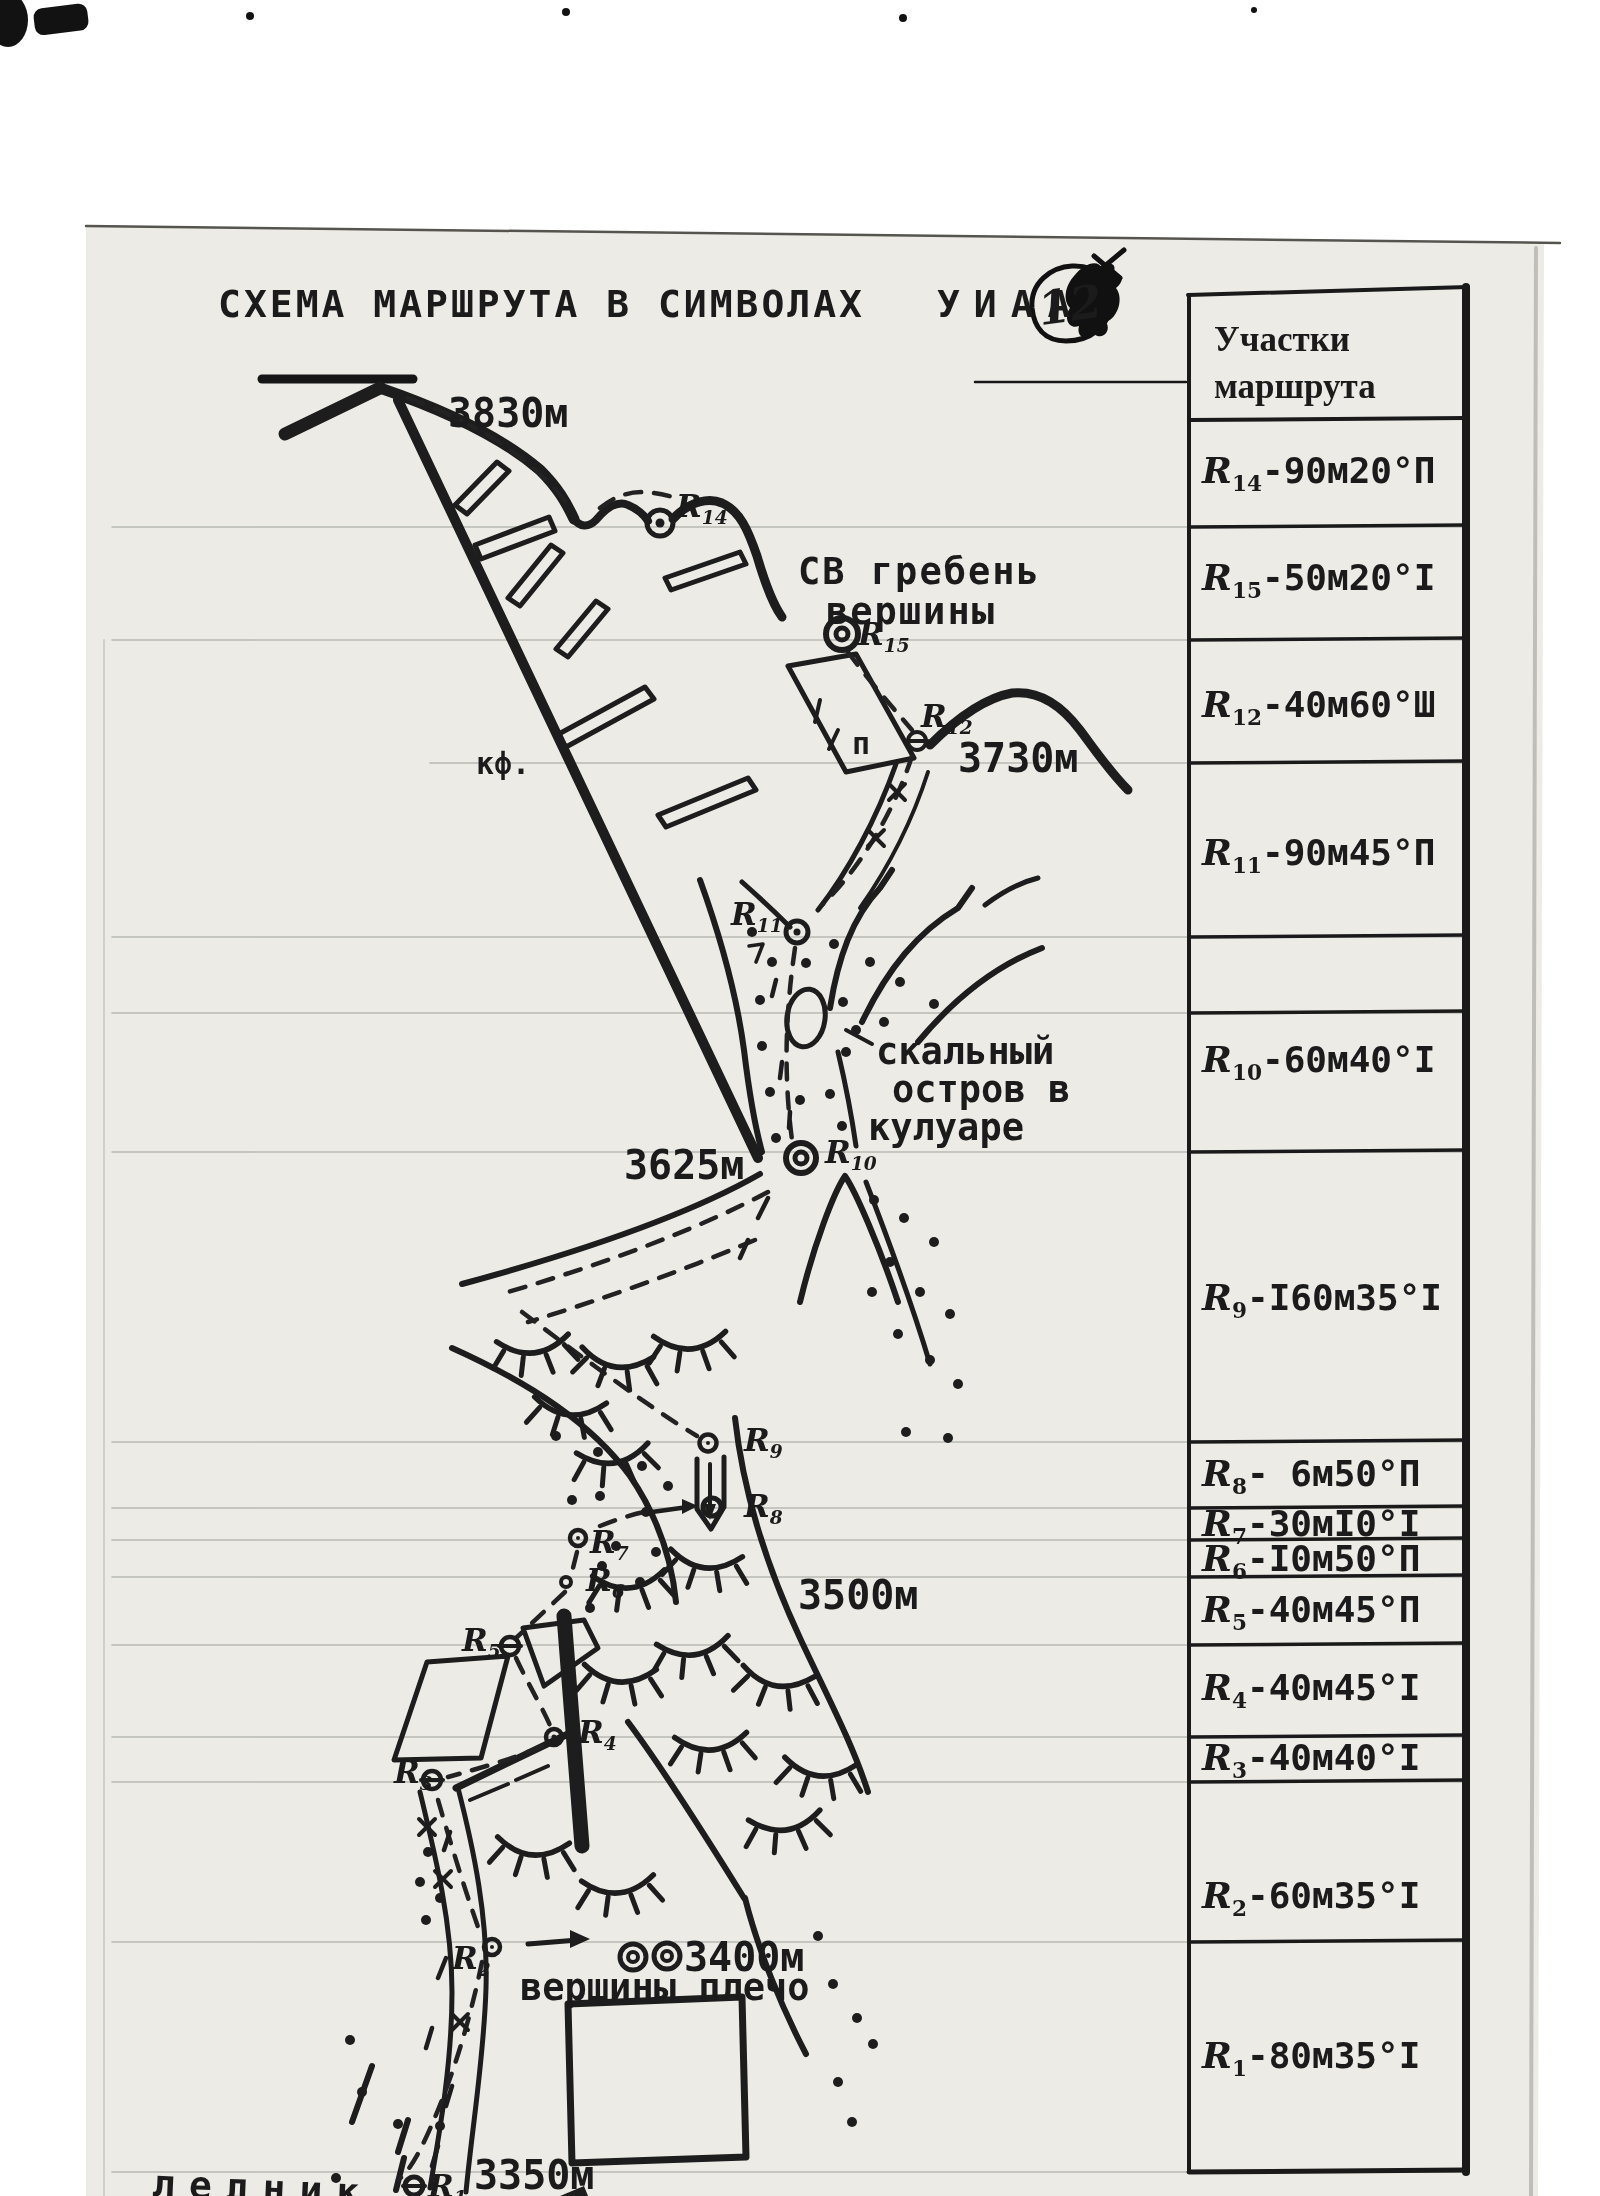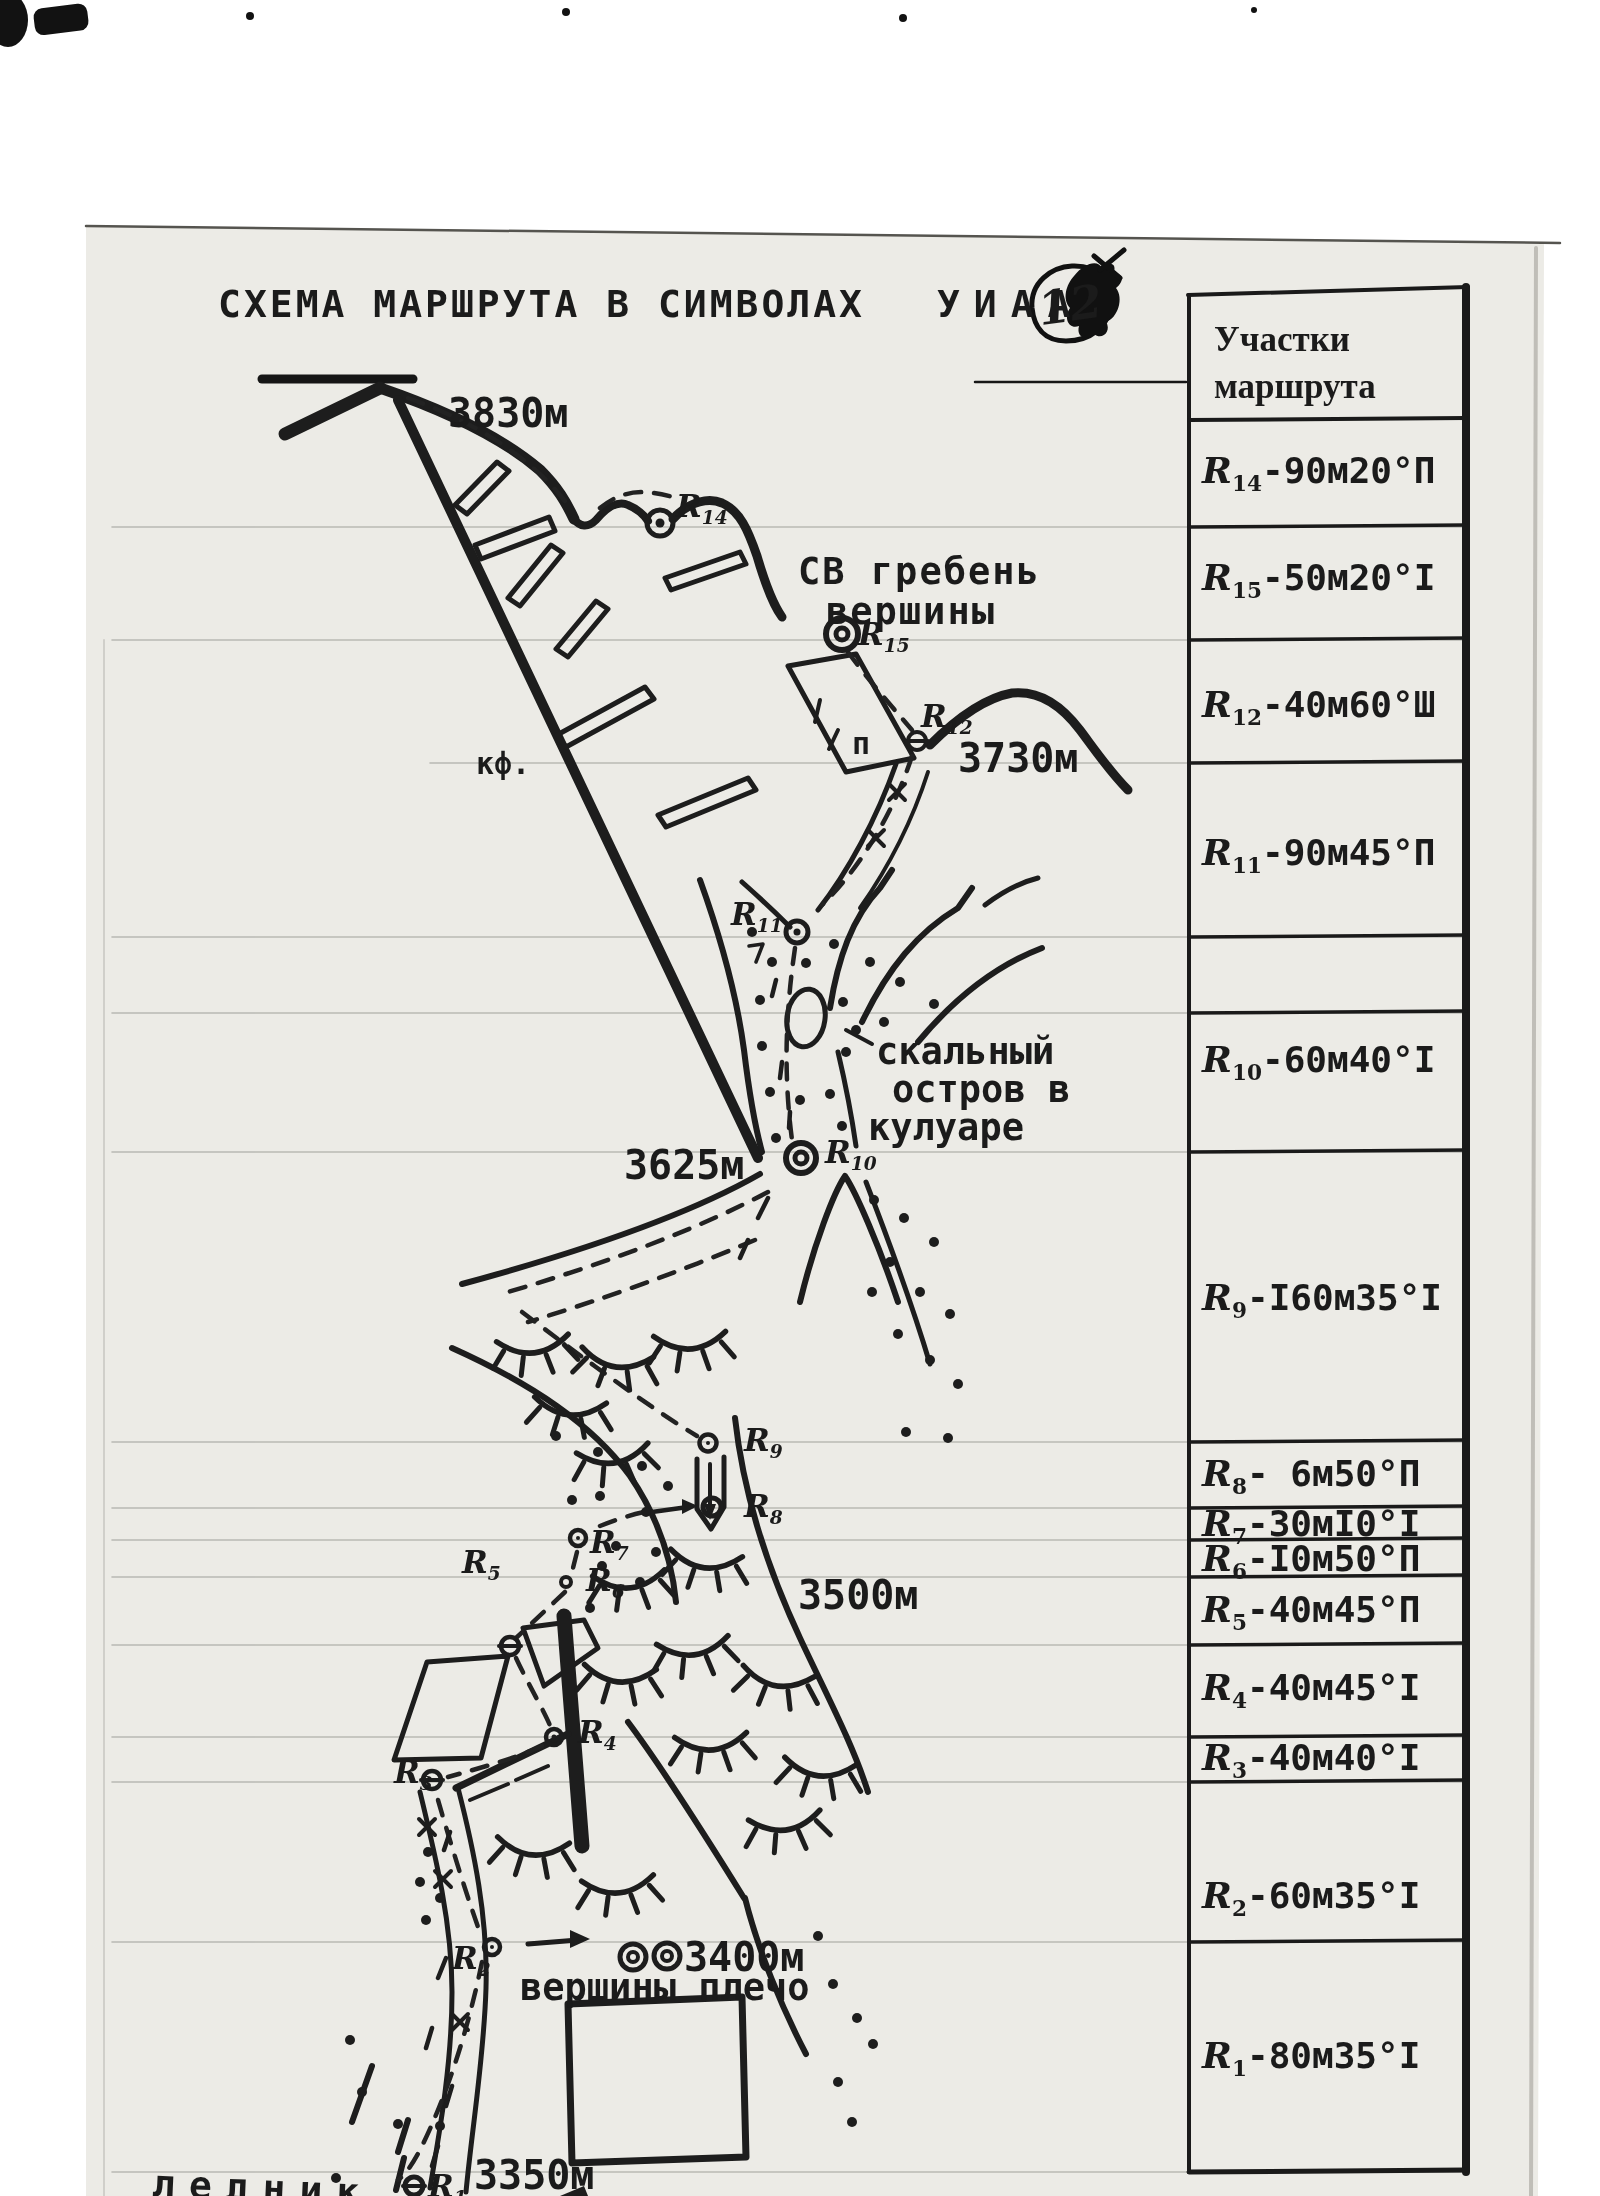--- a/index.html
+++ b/index.html
@@ -354,19 +354,19 @@
 
 <div class="pt" style="left:676px;top:488px"><i>R</i><sub>14</sub></div>
 <div class="pt" style="left:858px;top:616px"><i>R</i><sub>15</sub></div>
 <div class="pt" style="left:921px;top:698px"><i>R</i><sub>12</sub></div>
 <div class="pt" style="left:731px;top:896px"><i>R</i><sub>11</sub></div>
 <div class="pt" style="left:825px;top:1134px"><i>R</i><sub>10</sub></div>
 <div class="pt" style="left:744px;top:1422px"><i>R</i><sub>9</sub></div>
 <div class="pt" style="left:744px;top:1488px"><i>R</i><sub>8</sub></div>
 <div class="pt" style="left:590px;top:1524px"><i>R</i><sub>7</sub></div>
 <div class="pt" style="left:586px;top:1562px"><i>R</i><sub>6</sub></div>
-<div class="pt" style="left:462px;top:1544px"><i>R</i><sub>5</sub></div>
+<div class="pt" style="left:462px;top:1622px"><i>R</i><sub>5</sub></div>
 <div class="pt" style="left:578px;top:1714px"><i>R</i><sub>4</sub></div>
 <div class="pt" style="left:394px;top:1754px"><i>R</i><sub>3</sub></div>
 <div class="pt" style="left:452px;top:1940px"><i>R</i><sub>2</sub></div>
 <div class="pt" style="left:428px;top:2168px"><i>R</i><sub>1</sub></div>
 
 </div>
 
 </body></html>

